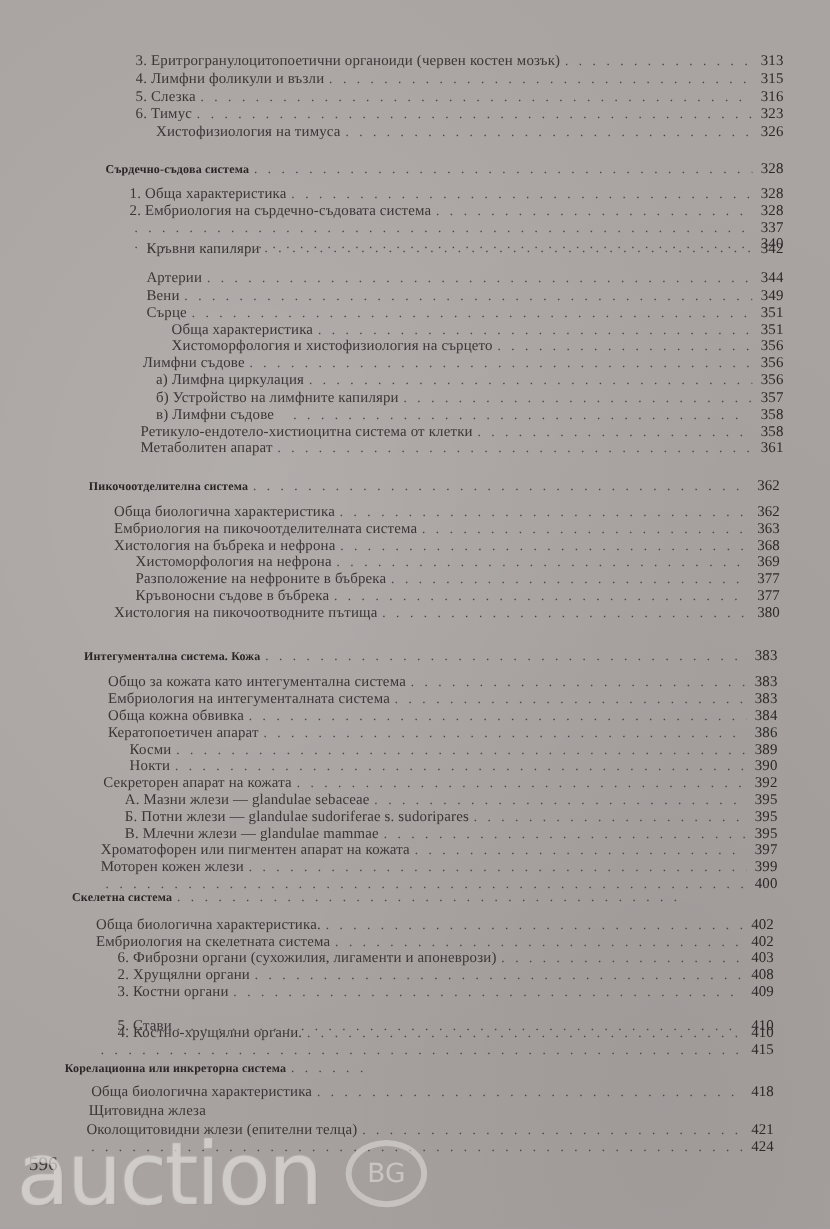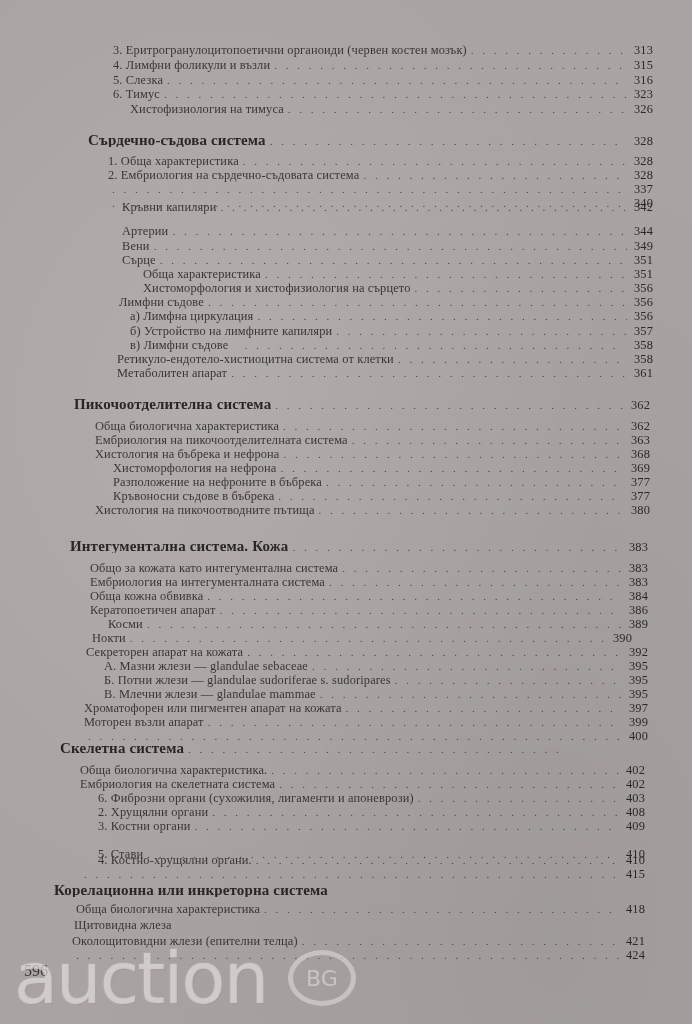--- a/index.html
+++ b/index.html
@@ -53,21 +53,21 @@
     }
     .row .num {
       flex: 0 0 auto;
       width: 26px;
       text-align: right;
       color: #2b2828;
       font-size: 12.4px;
     }
     .row.heading .label {
       font-weight: bold;
-      font-size: 15px;
+      font-size: 10px;
       color: #2a2626;
     }
     .page-number {
       position: absolute;
       left: 24px;
       top: 962px;
       font-size: 16px;
       color: #3a3535;
     }
     .watermark {
@@ -275,21 +275,21 @@
       <div class="row" style="left: 90px; top: 604px; width: 558px;">
         <span class="label">Кератопоетичен апарат</span>
         <span class="dots"></span>
         <span class="num">386</span>
       </div>
       <div class="row" style="left: 108px; top: 618px; width: 540px;">
         <span class="label">Косми</span>
         <span class="dots"></span>
         <span class="num">389</span>
       </div>
-      <div class="row" style="left: 92px; top: 632px; width: 540px; justify-content: flex-end;">
+      <div class="row" style="left: 108px; top: 632px; width: 540px; justify-content: flex-end;">
         <span class="label">Нокти</span>
         <span class="dots"></span>
         <span class="num">390</span>
       </div>
       <div class="row" style="left: 86px; top: 646px; width: 562px;">
         <span class="label">Секреторен апарат на кожата</span>
         <span class="dots"></span>
         <span class="num">392</span>
       </div>
       <div class="row" style="left: 104px; top: 660px; width: 544px;">
@@ -306,21 +306,21 @@
         <span class="label">В. Млечни жлези — glandulae mammae</span>
         <span class="dots"></span>
         <span class="num">395</span>
       </div>
       <div class="row" style="left: 84px; top: 702px; width: 564px;">
         <span class="label">Хроматофорен или пигментен апарат на кожата</span>
         <span class="dots"></span>
         <span class="num">397</span>
       </div>
       <div class="row" style="left: 84px; top: 716px; width: 564px;">
-        <span class="label">Моторен възли апарат</span>
+        <span class="label">Моторен кожен жлези</span>
         <span class="dots"></span>
         <span class="num">399</span>
       </div>
       <div class="row" style="left: 84px; top: 730px; width: 564px;">
         <span class="label"></span>
         <span class="dots"></span>
         <span class="num">400</span>
       </div>
       <div class="row heading" style="left: 60px; top: 742px; width: 530px;">
         <span class="label">Скелетна система</span>

